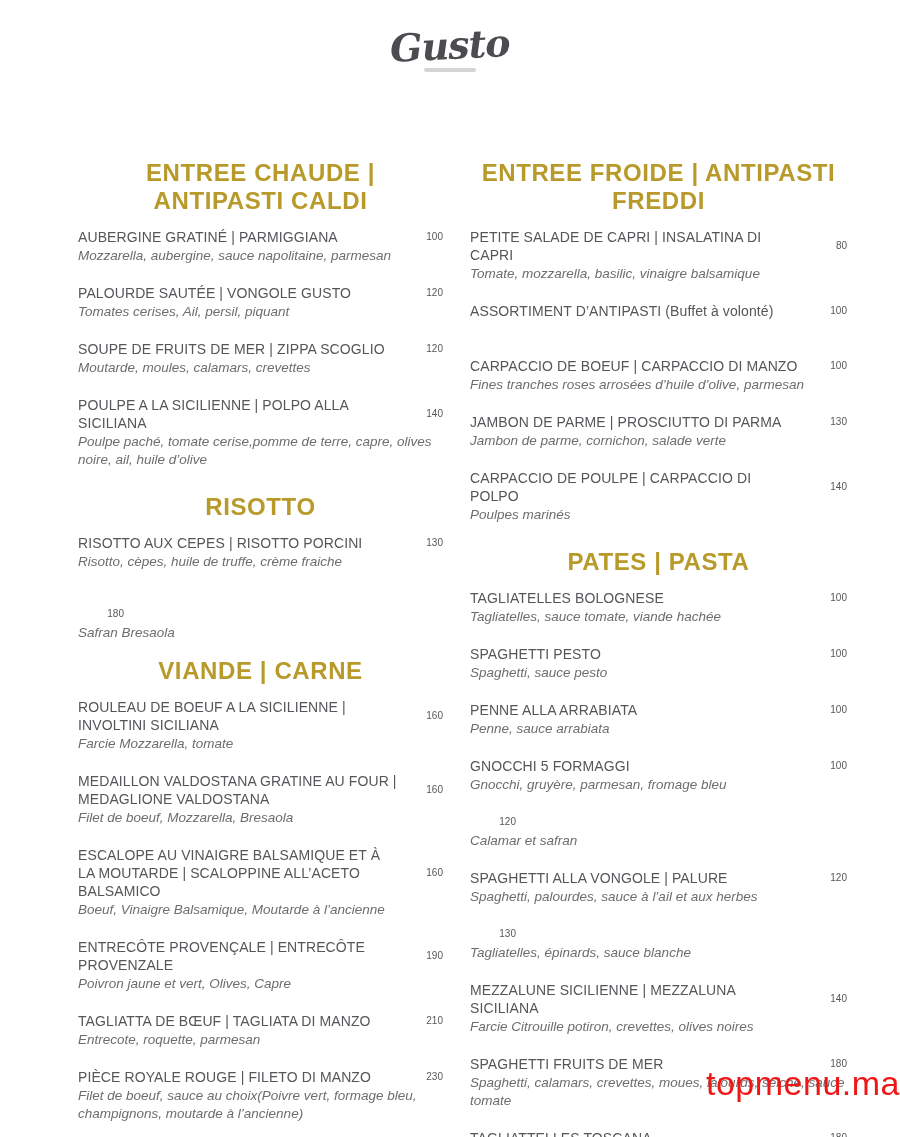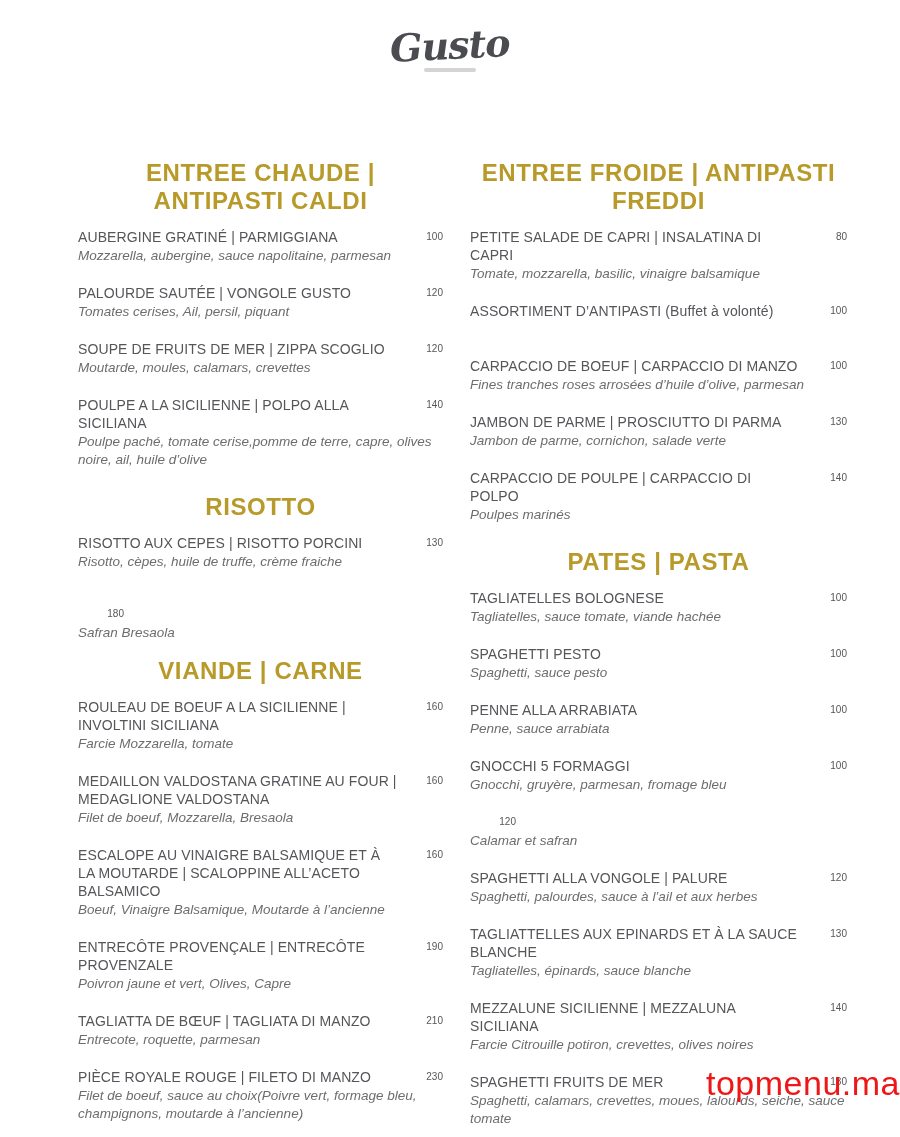--- a/index.html
+++ b/index.html
@@ -42,20 +42,21 @@
     margin:0 0 13px 0;
     font-size:24px;font-weight:700;
     letter-spacing:.6px;
     text-align:center;
     color:var(--gold,#b89a2a);
   }
   .section + .section .section-header{margin-top:5px;}
   .item{
     display:flex;flex-wrap:wrap;
     margin-bottom:19px;
+    align-items:center;
   }
   .item-name{
     width:calc(100% - 46px);
     font-size:14px;line-height:18px;
     letter-spacing:.1px;
     color:#55565a;
   }
   .item-price{
     width:46px;text-align:right;
     font-size:10px;line-height:18px;
@@ -214,21 +215,20 @@
           <div class="item">
             <div class="item-price">120</div>
             <div class="item-desc">Calamar et safran</div>
           </div>
           <div class="item">
             <div class="item-name">SPAGHETTI ALLA VONGOLE | PALURE</div>
             <div class="item-price">120</div>
             <div class="item-desc">Spaghetti, palourdes, sauce à l’ail et aux herbes</div>
           </div>
           <div class="item">
-            <div class="item-name">TAGLIATTELLES AUX EPINARDS ET À LA SAUCE BLANCHE</div>
             <div class="item-price">130</div>
             <div class="item-desc">Tagliatelles, épinards, sauce blanche</div>
           </div>
           <div class="item">
             <div class="item-name">MEZZALUNE SICILIENNE | MEZZALUNA SICILIANA</div>
             <div class="item-price">140</div>
             <div class="item-desc">Farcie Citrouille potiron, crevettes, olives noires</div>
           </div>
           <div class="item">
             <div class="item-name">SPAGHETTI FRUITS  DE MER</div>

